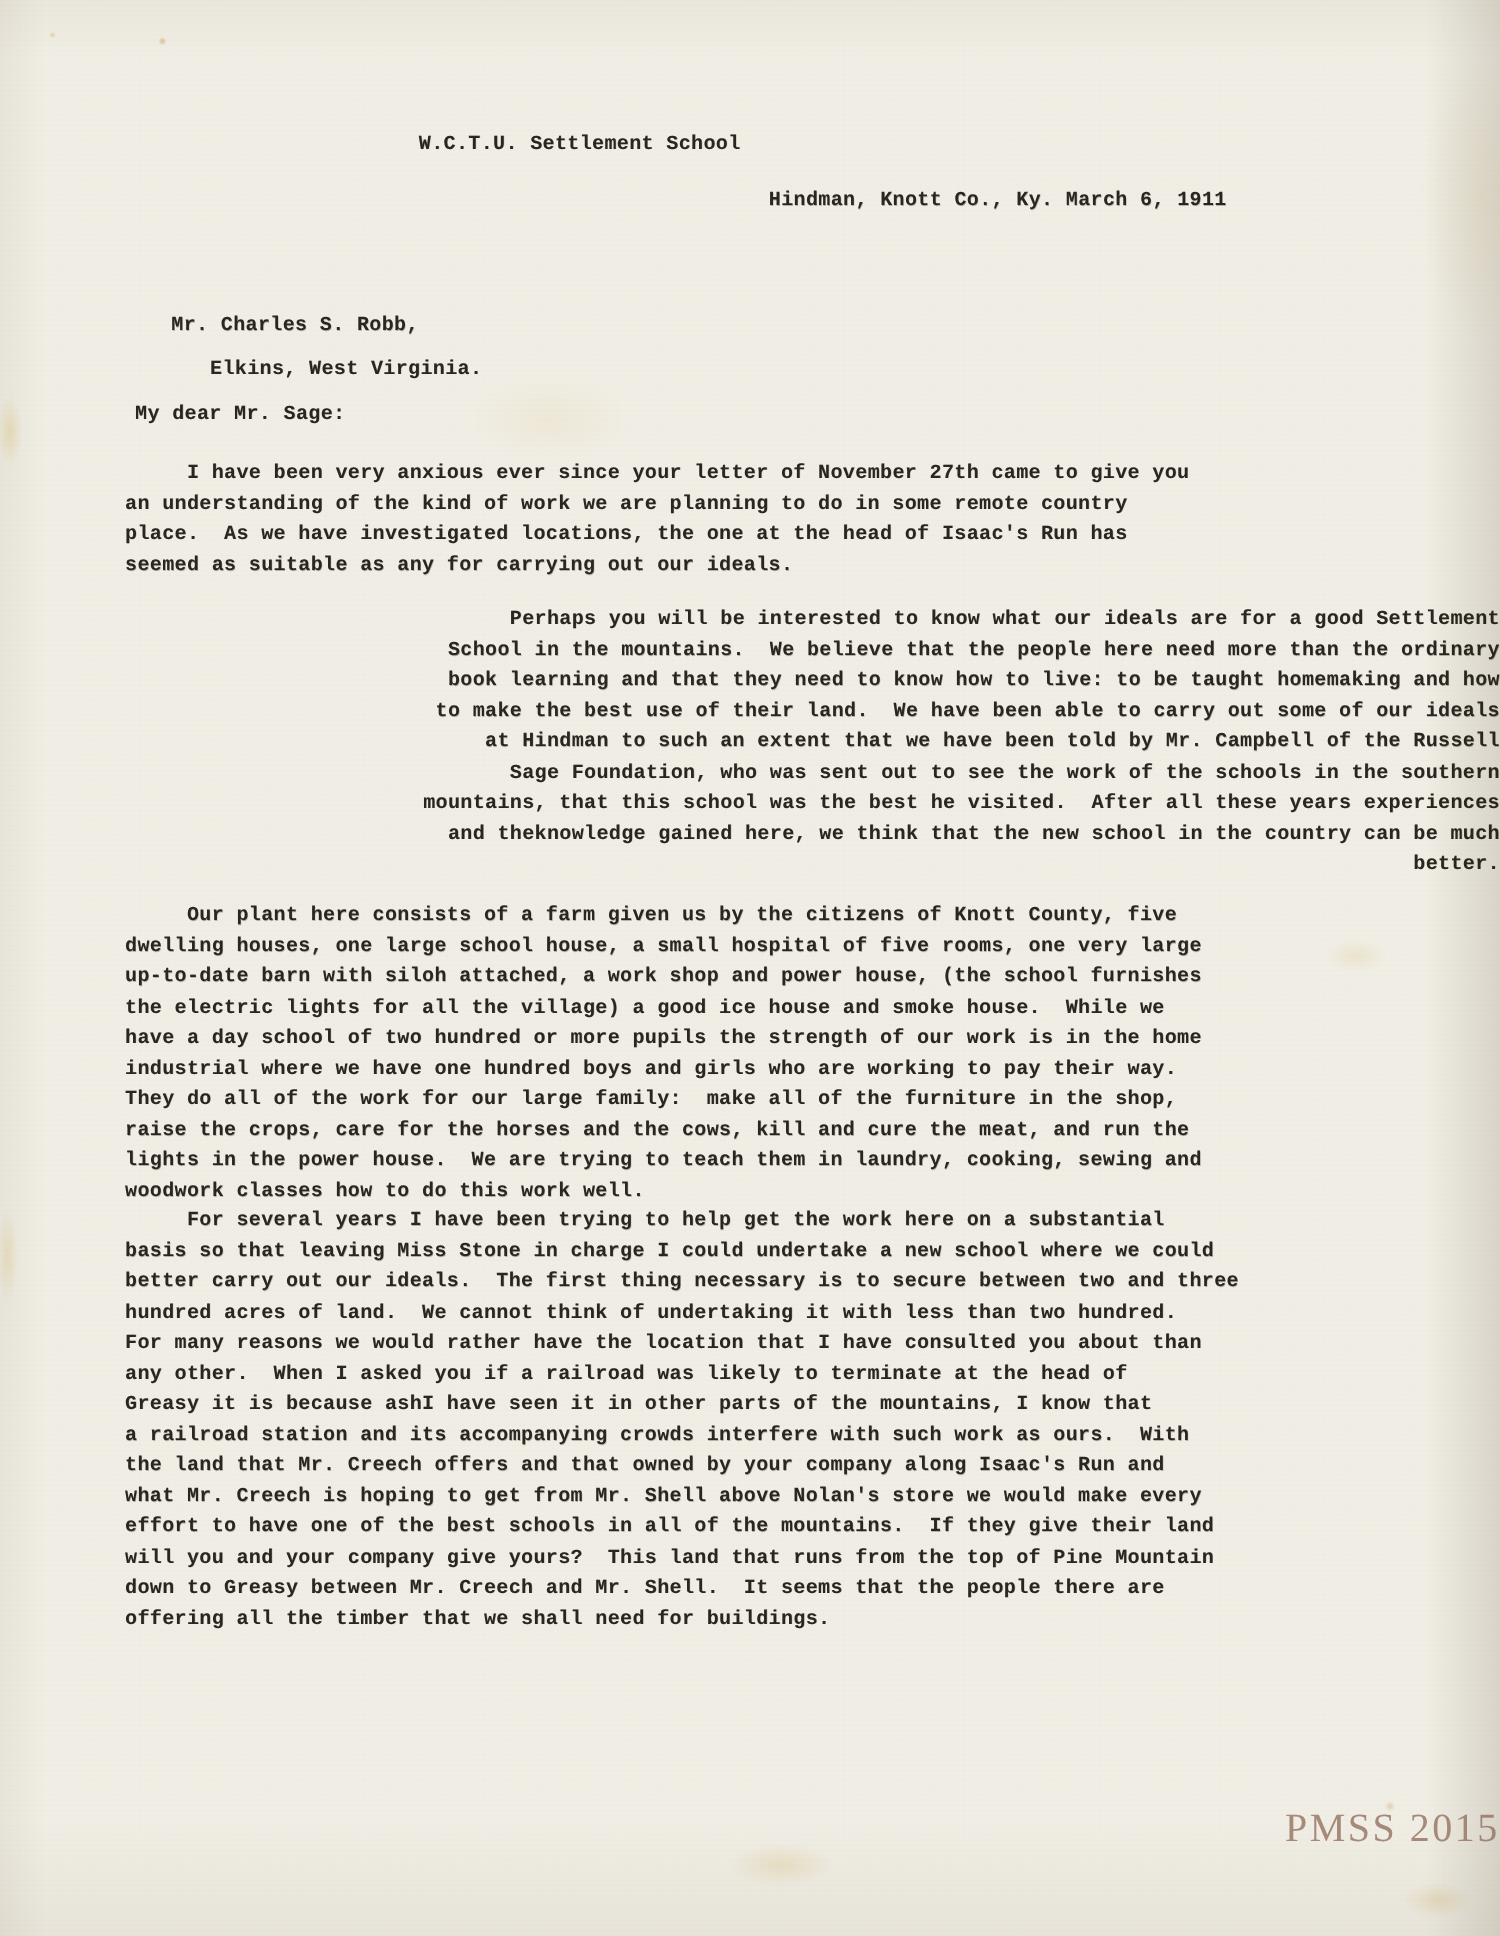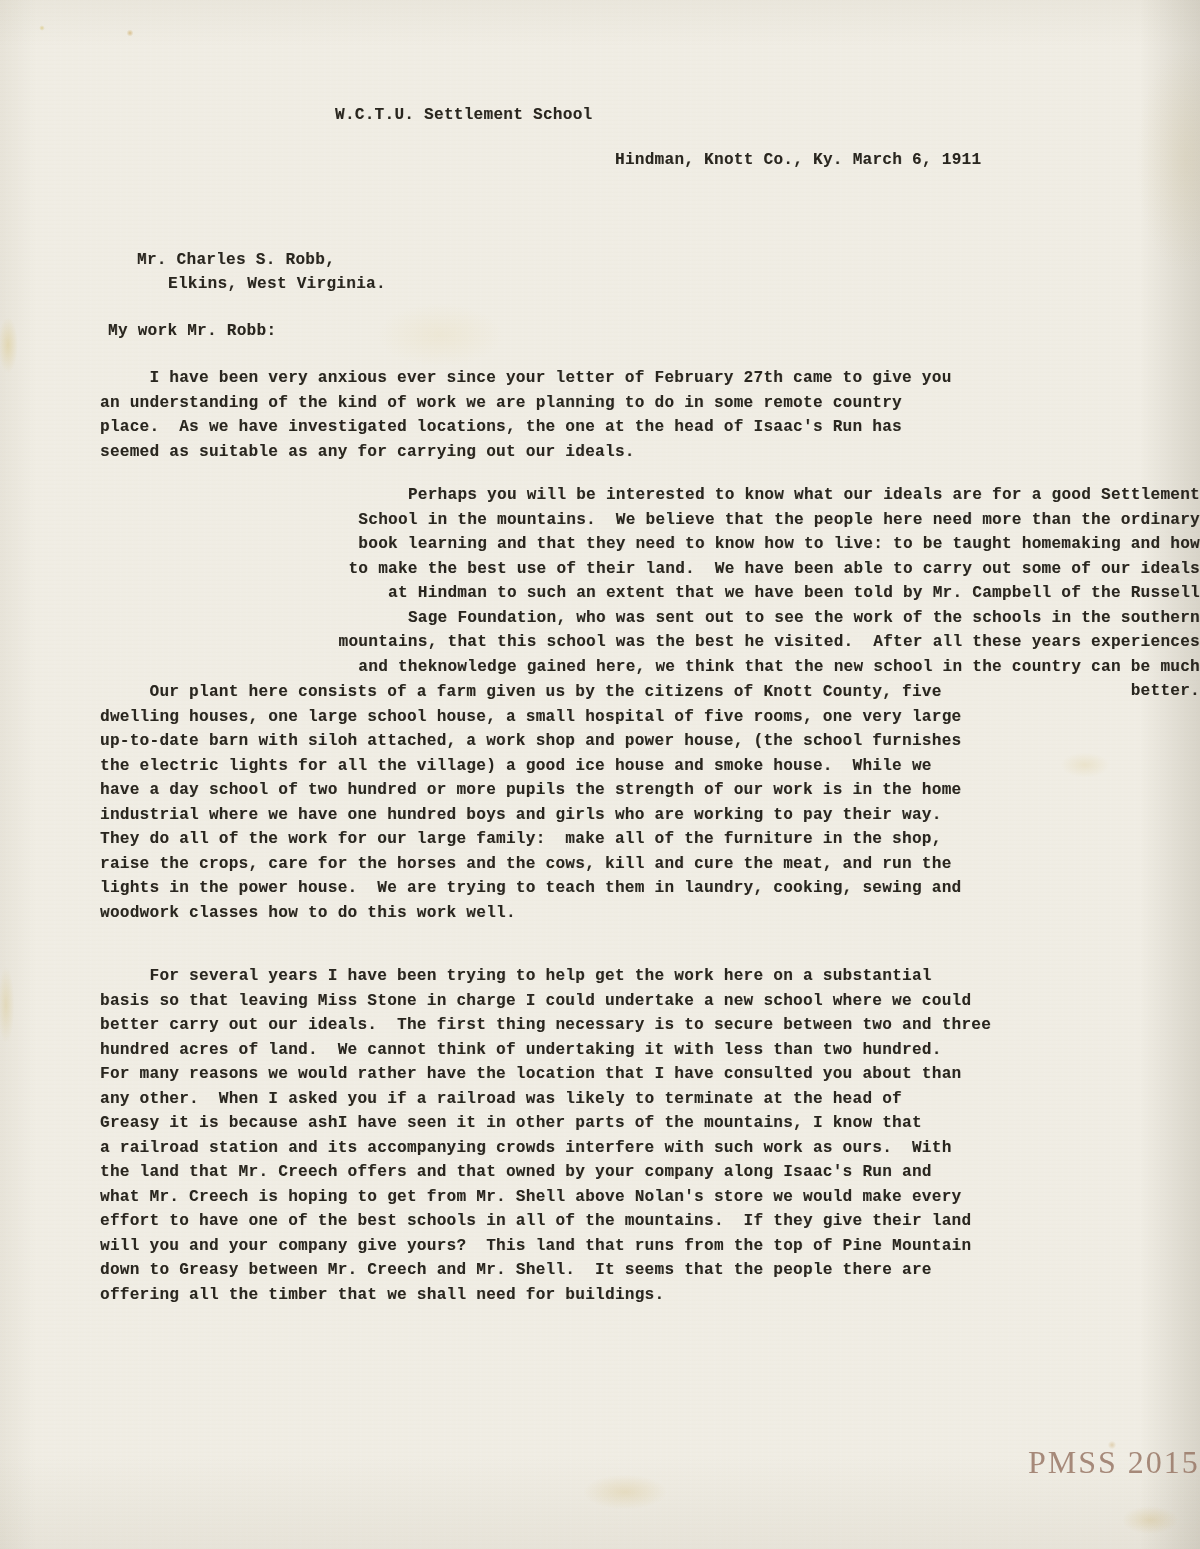--- a/index.html
+++ b/index.html
@@ -77,40 +77,40 @@
 
 <div class="paper-tone"></div>
 <div class="paper-stains"></div>
 
 <div class="type" style="left:335px; top:103px;">W.C.T.U. Settlement School</div>
 
 <div class="type" style="left:615px; top:148px;">Hindman, Knott Co., Ky. March 6, 1911</div>
 
 <div class="type" style="left:108px; top:248px;margin-left:29px;">Mr. Charles S. Robb,</div>
 
-<div class="type" style="left:168px; top:272px;">Elkins, West Virginia.</div>
+<div class="type" style="left:168px; top:283px;">Elkins, West Virginia.</div>
 
-<div class="type" style="left:108px; top:319px;">My work Mr. Robb:</div>
+<div class="type" style="left:108px; top:319px;">My dear Mr. Sage:</div>
 
-<div class="type paragraph" style="top:366px;">     I have been very anxious ever since your letter of February 27th came to give you
+<div class="type paragraph" style="top:366px;">     I have been very anxious ever since your letter of November 27th came to give you
 an understanding of the kind of work we are planning to do in some remote country
 place.  As we have investigated locations, the one at the head of Isaac's Run has
 seemed as suitable as any for carrying out our ideals.</div>
 
 <div class="type paragraph" style="top:483px;text-align:right;">     Perhaps you will be interested to know what our ideals are for a good Settlement
 School in the mountains.  We believe that the people here need more than the ordinary
 book learning and that they need to know how to live: to be taught homemaking and how
 to make the best use of their land.  We have been able to carry out some of our ideals
 at Hindman to such an extent that we have been told by Mr. Campbell of the Russell
 Sage Foundation, who was sent out to see the work of the schools in the southern
 mountains, that this school was the best he visited.  After all these years experiences
 and theknowledge gained here, we think that the new school in the country can be much
 better.</div>
 
-<div class="type paragraph" style="top:680px;">     Our plant here consists of a farm given us by the citizens of Knott County, five
+<div class="type paragraph" style="top:720px;">     Our plant here consists of a farm given us by the citizens of Knott County, five
 dwelling houses, one large school house, a small hospital of five rooms, one very large
 up-to-date barn with siloh attached, a work shop and power house, (the school furnishes
 the electric lights for all the village) a good ice house and smoke house.  While we
 have a day school of two hundred or more pupils the strength of our work is in the home
 industrial where we have one hundred boys and girls who are working to pay their way.
 They do all of the work for our large family:  make all of the furniture in the shop,
 raise the crops, care for the horses and the cows, kill and cure the meat, and run the
 lights in the power house.  We are trying to teach them in laundry, cooking, sewing and
 woodwork classes how to do this work well.</div>
 

